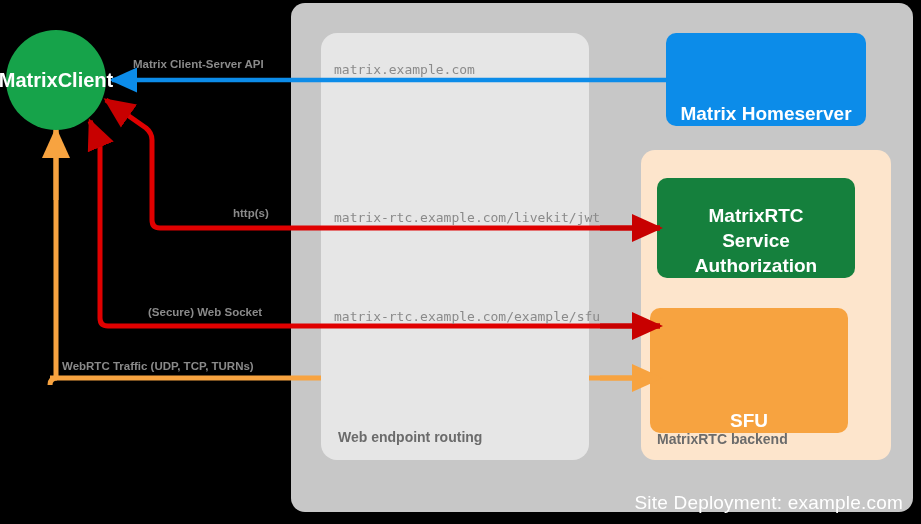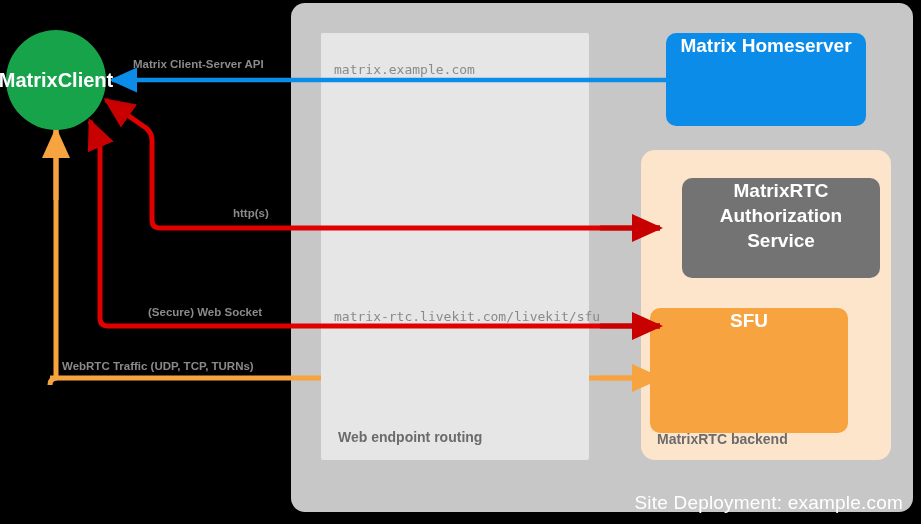--- a/index.html
+++ b/index.html
@@ -40,21 +40,21 @@
     z-index: 6;
   }
 
   .routing-box {
     position: absolute;
     left: 321px;
     top: 33px;
     width: 268px;
     height: 427px;
     background: #e6e6e6;
-    border-radius: 2px;
+    border-radius: 16px;
     z-index: 3;
   }
   .routing-label {
     position: absolute;
     left: 17px;
     bottom: 15px;
     color: #6b6b6b;
     font-size: 14px;
     font-weight: bold;
     white-space: nowrap;
@@ -102,32 +102,32 @@
   }
 
   .node-box {
     position: absolute;
     border-radius: 10px;
     color: #ffffff;
     font-size: 19px;
     font-weight: bold;
     line-height: 25px;
     display: flex;
-    align-items: flex-start;
+    align-items: flex-end;
     justify-content: center;
     text-align: center;
     z-index: 5;
   }
   .hs-box {
     left: 666px; top: 33px; width: 200px; height: 93px;
     background: #0c8ce9;
   }
   .auth-box {
-    left: 682px; top: 178px; width: 198px; height: 100px;
-    background: #737373;
+    left: 657px; top: 178px; width: 198px; height: 100px;
+    background: #15803d;
   }
   .sfu-box {
     left: 650px; top: 308px; width: 198px; height: 125px;
     background: #f7a340;
   }
 
   
   .conn-svg {
     position: absolute;
     left: 0; top: 0;
@@ -218,32 +218,33 @@
     <span>Client</span>
   </div>
 
   <div class="node-box hs-box">
     <span>Matrix Homeserver</span>
   </div>
 
   <div class="node-box auth-box">
     <div>
       <div>MatrixRTC</div>
+      <div>Service</div>
       <div>Authorization</div>
-      <div>Service</div>
     </div>
   </div>
 
   <div class="node-box sfu-box">
     <span>SFU</span>
   </div>
 
   <span class="edge-label" style="left:133px; top:58px;">Matrix Client-Server API</span>
   <span class="edge-label" style="left:233px; top:207px;">http(s)</span>
   <span class="edge-label" style="left:148px; top:306px;">(Secure) Web Socket</span>
   <span class="edge-label" style="left:62px; top:360px;">WebRTC Traffic (UDP, TCP, TURNs)</span>
 
   <span class="url-label" style="left:334px; top:62px;">matrix.example.com</span>
-  <span class="url-label" style="left:334px; top:309px;">matrix-rtc.livekit.com/livekit/sfu</span>
+  <span class="url-label" style="left:334px; top:210px;">matrix-rtc.example.com/livekit/jwt</span>
+  <span class="url-label" style="left:334px; top:309px;">matrix-rtc.example.com/example/sfu</span>
 
   <span class="site-label">Site Deployment: example.com</span>
 
 </div>
 
 </body></html>

